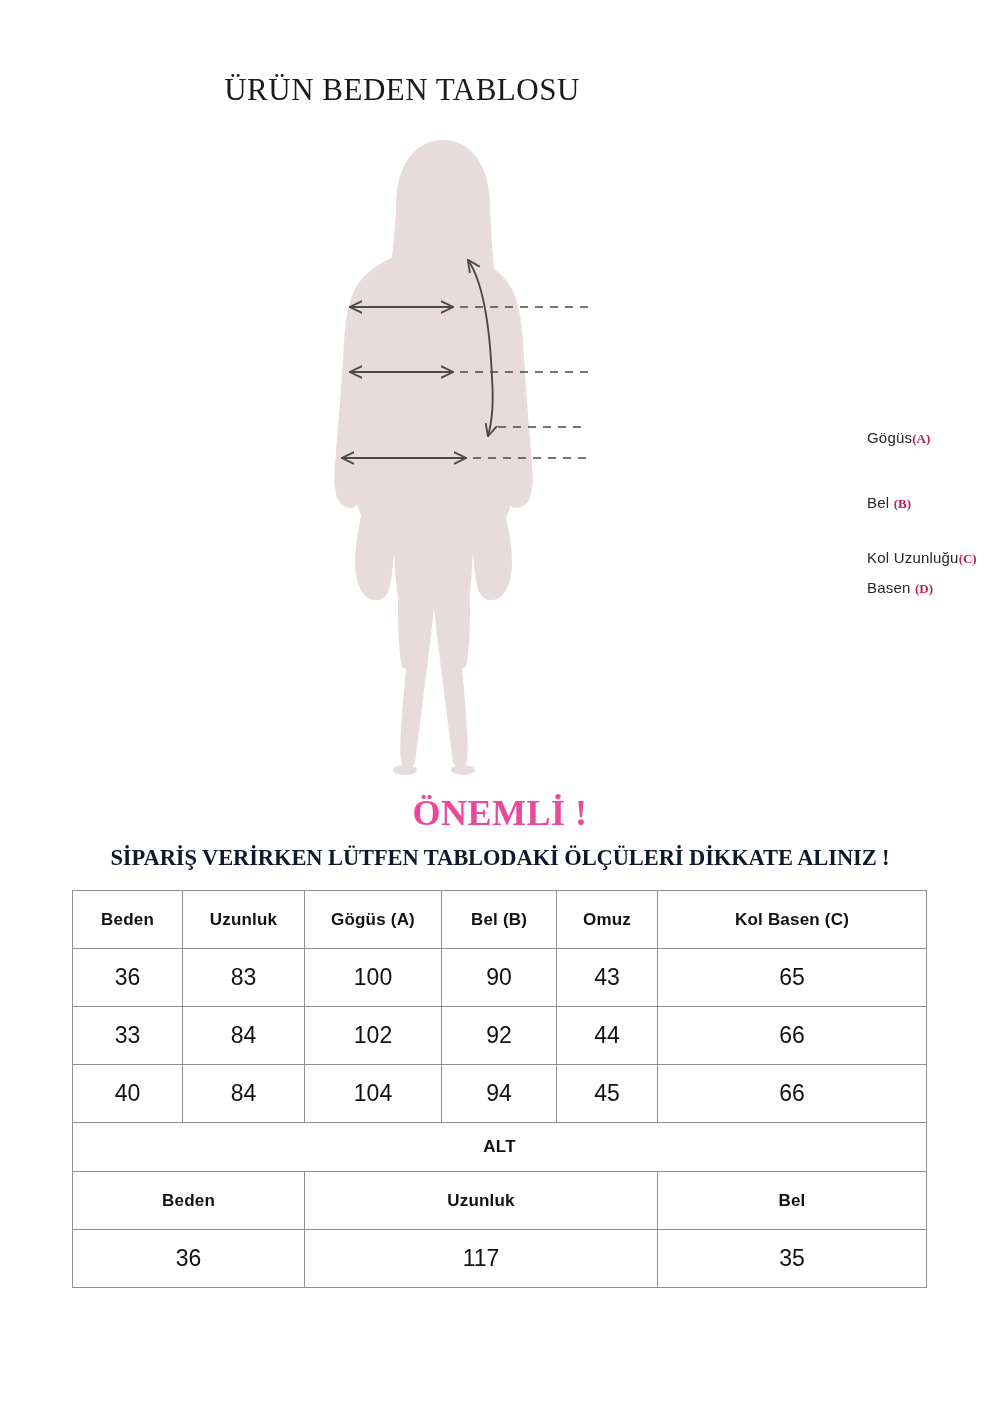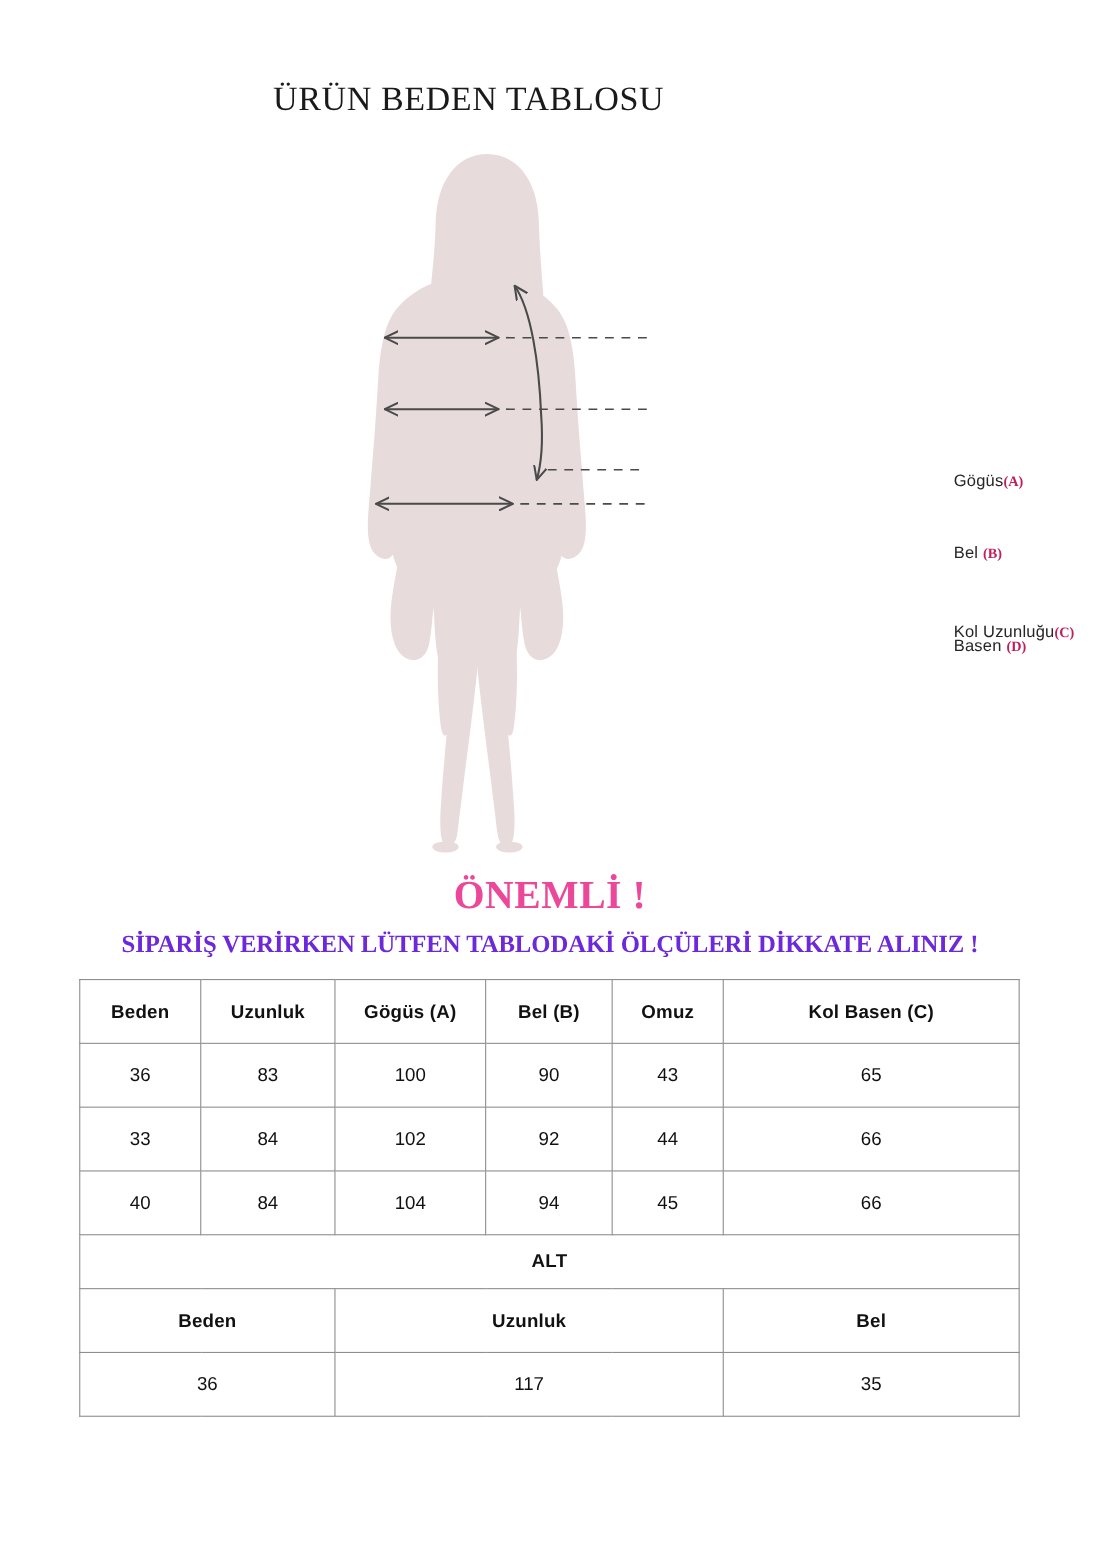--- a/index.html
+++ b/index.html
@@ -21,21 +21,20 @@
     position: absolute;
     top: 72px;
     left: 0;
     width: 804px;
     text-align: center;
     font-family: "Liberation Serif", serif;
     font-size: 31px;
     font-weight: 400;
     letter-spacing: 0.5px;
     color: #1a1a1a;
-    margin-left: 24px;
   }
 
   
   .figure-area {
     position: absolute;
     top: 130px;
     left: 270px;
     width: 520px;
     height: 650px;
   }
@@ -57,21 +56,21 @@
   }
   .meas-label .code {
     font-family: "Liberation Serif", serif;
     font-weight: 700;
     font-size: 13px;
     color: #bf1f5e;
     letter-spacing: 0;
   }
   .lbl-gogus { left: 597px; top: 299px; }
   .lbl-bel   { left: 597px; top: 364px; }
-  .lbl-kol   { left: 597px; top: 419px; margin-top: 17px; }
+  .lbl-kol   { left: 597px; top: 419px; }
   .lbl-basen { left: 597px; top: 449px; }
 
   
   .warn-main {
     position: absolute;
     top: 792px;
     left: 0;
     width: 1000px;
     text-align: center;
     font-family: "Liberation Serif", serif;
@@ -82,21 +81,21 @@
   }
   .warn-sub {
     position: absolute;
     top: 845px;
     left: 0;
     width: 1000px;
     text-align: center;
     font-family: "Liberation Serif", serif;
     font-weight: 700;
     font-size: 22.5px;
-    color: #6d28d9;
+    color: #0f172a;
     letter-spacing: -0.1px;
   }
 
   
   .size-table {
     position: absolute;
     left: 72px;
     top: 890px;
     width: 854px;
     border-collapse: collapse;
@@ -117,21 +116,21 @@
   }
   .col-head {
     height: 55px;
     font-size: 17px;
     font-weight: 700;
     letter-spacing: 0.2px;
     margin-left: 43px;
   }
   .data-cell {
     height: 55px;
-    font-size: 17px;
+    font-size: 23px;
     font-weight: 400;
     margin-left: 16px;
   }
 </style>
 </head>
 <body>
 
 <div class="page-title">ÜRÜN BEDEN TABLOSU</div>
 
 <div class="figure-area">

